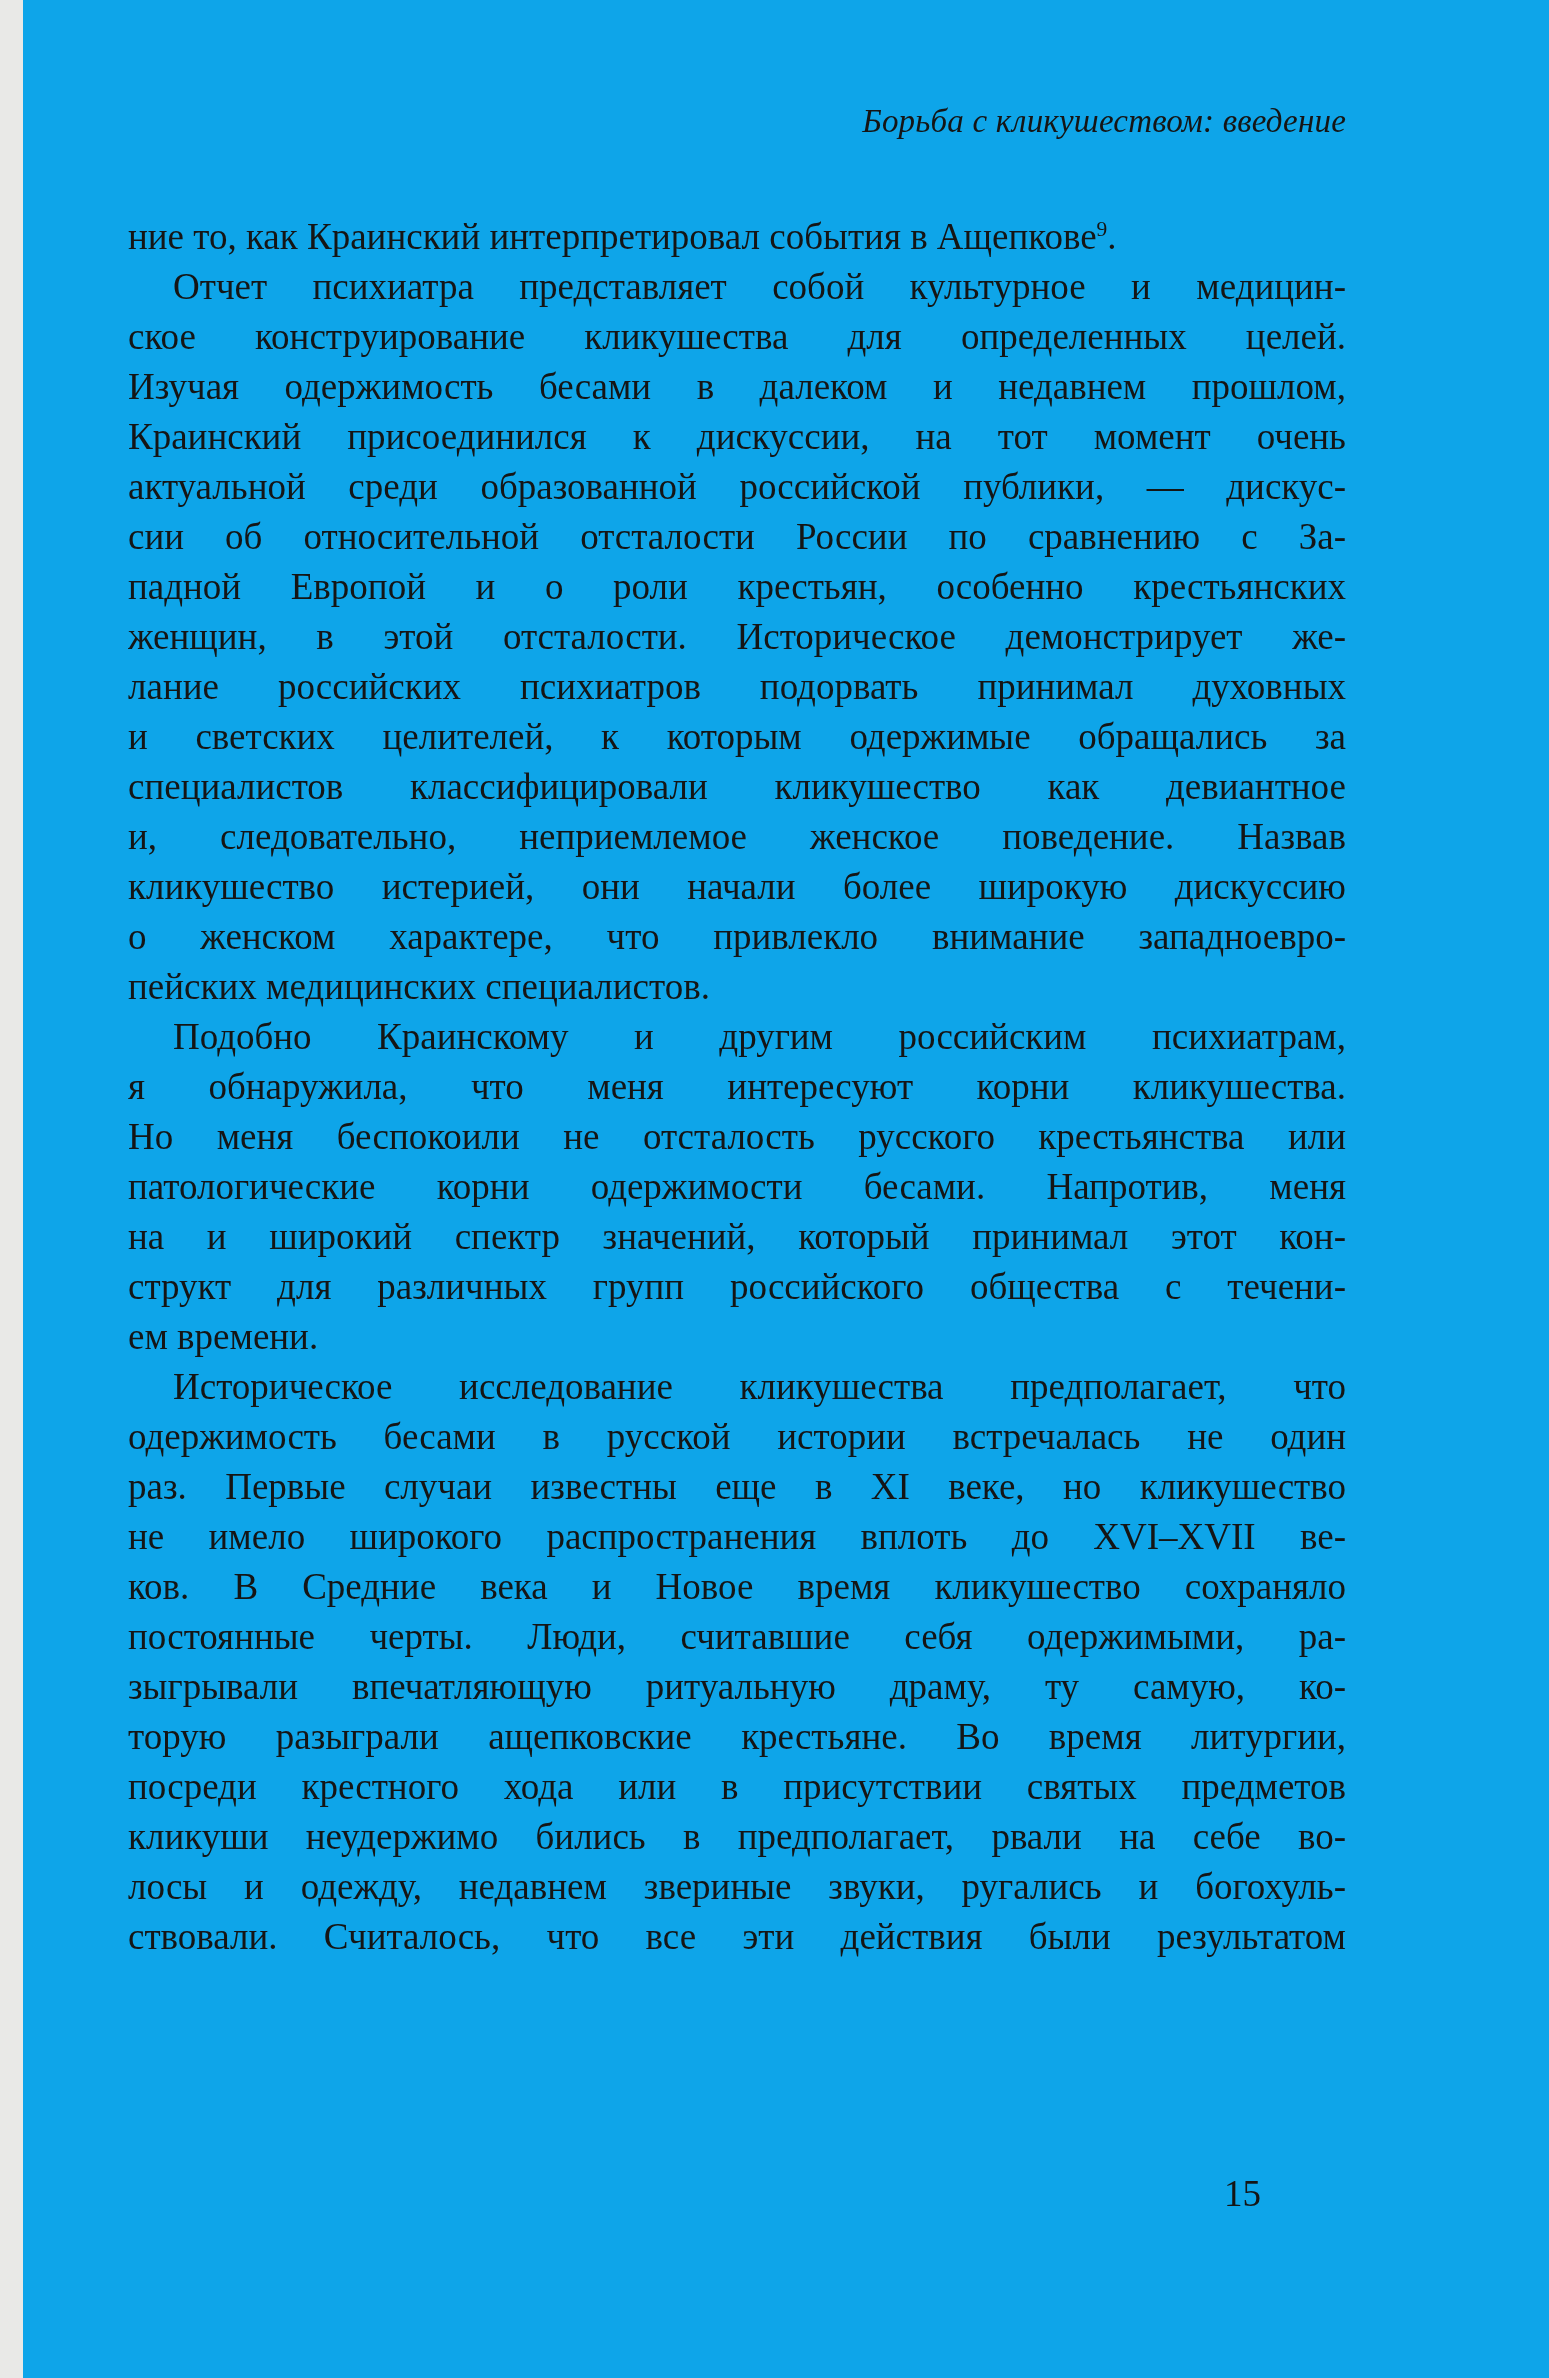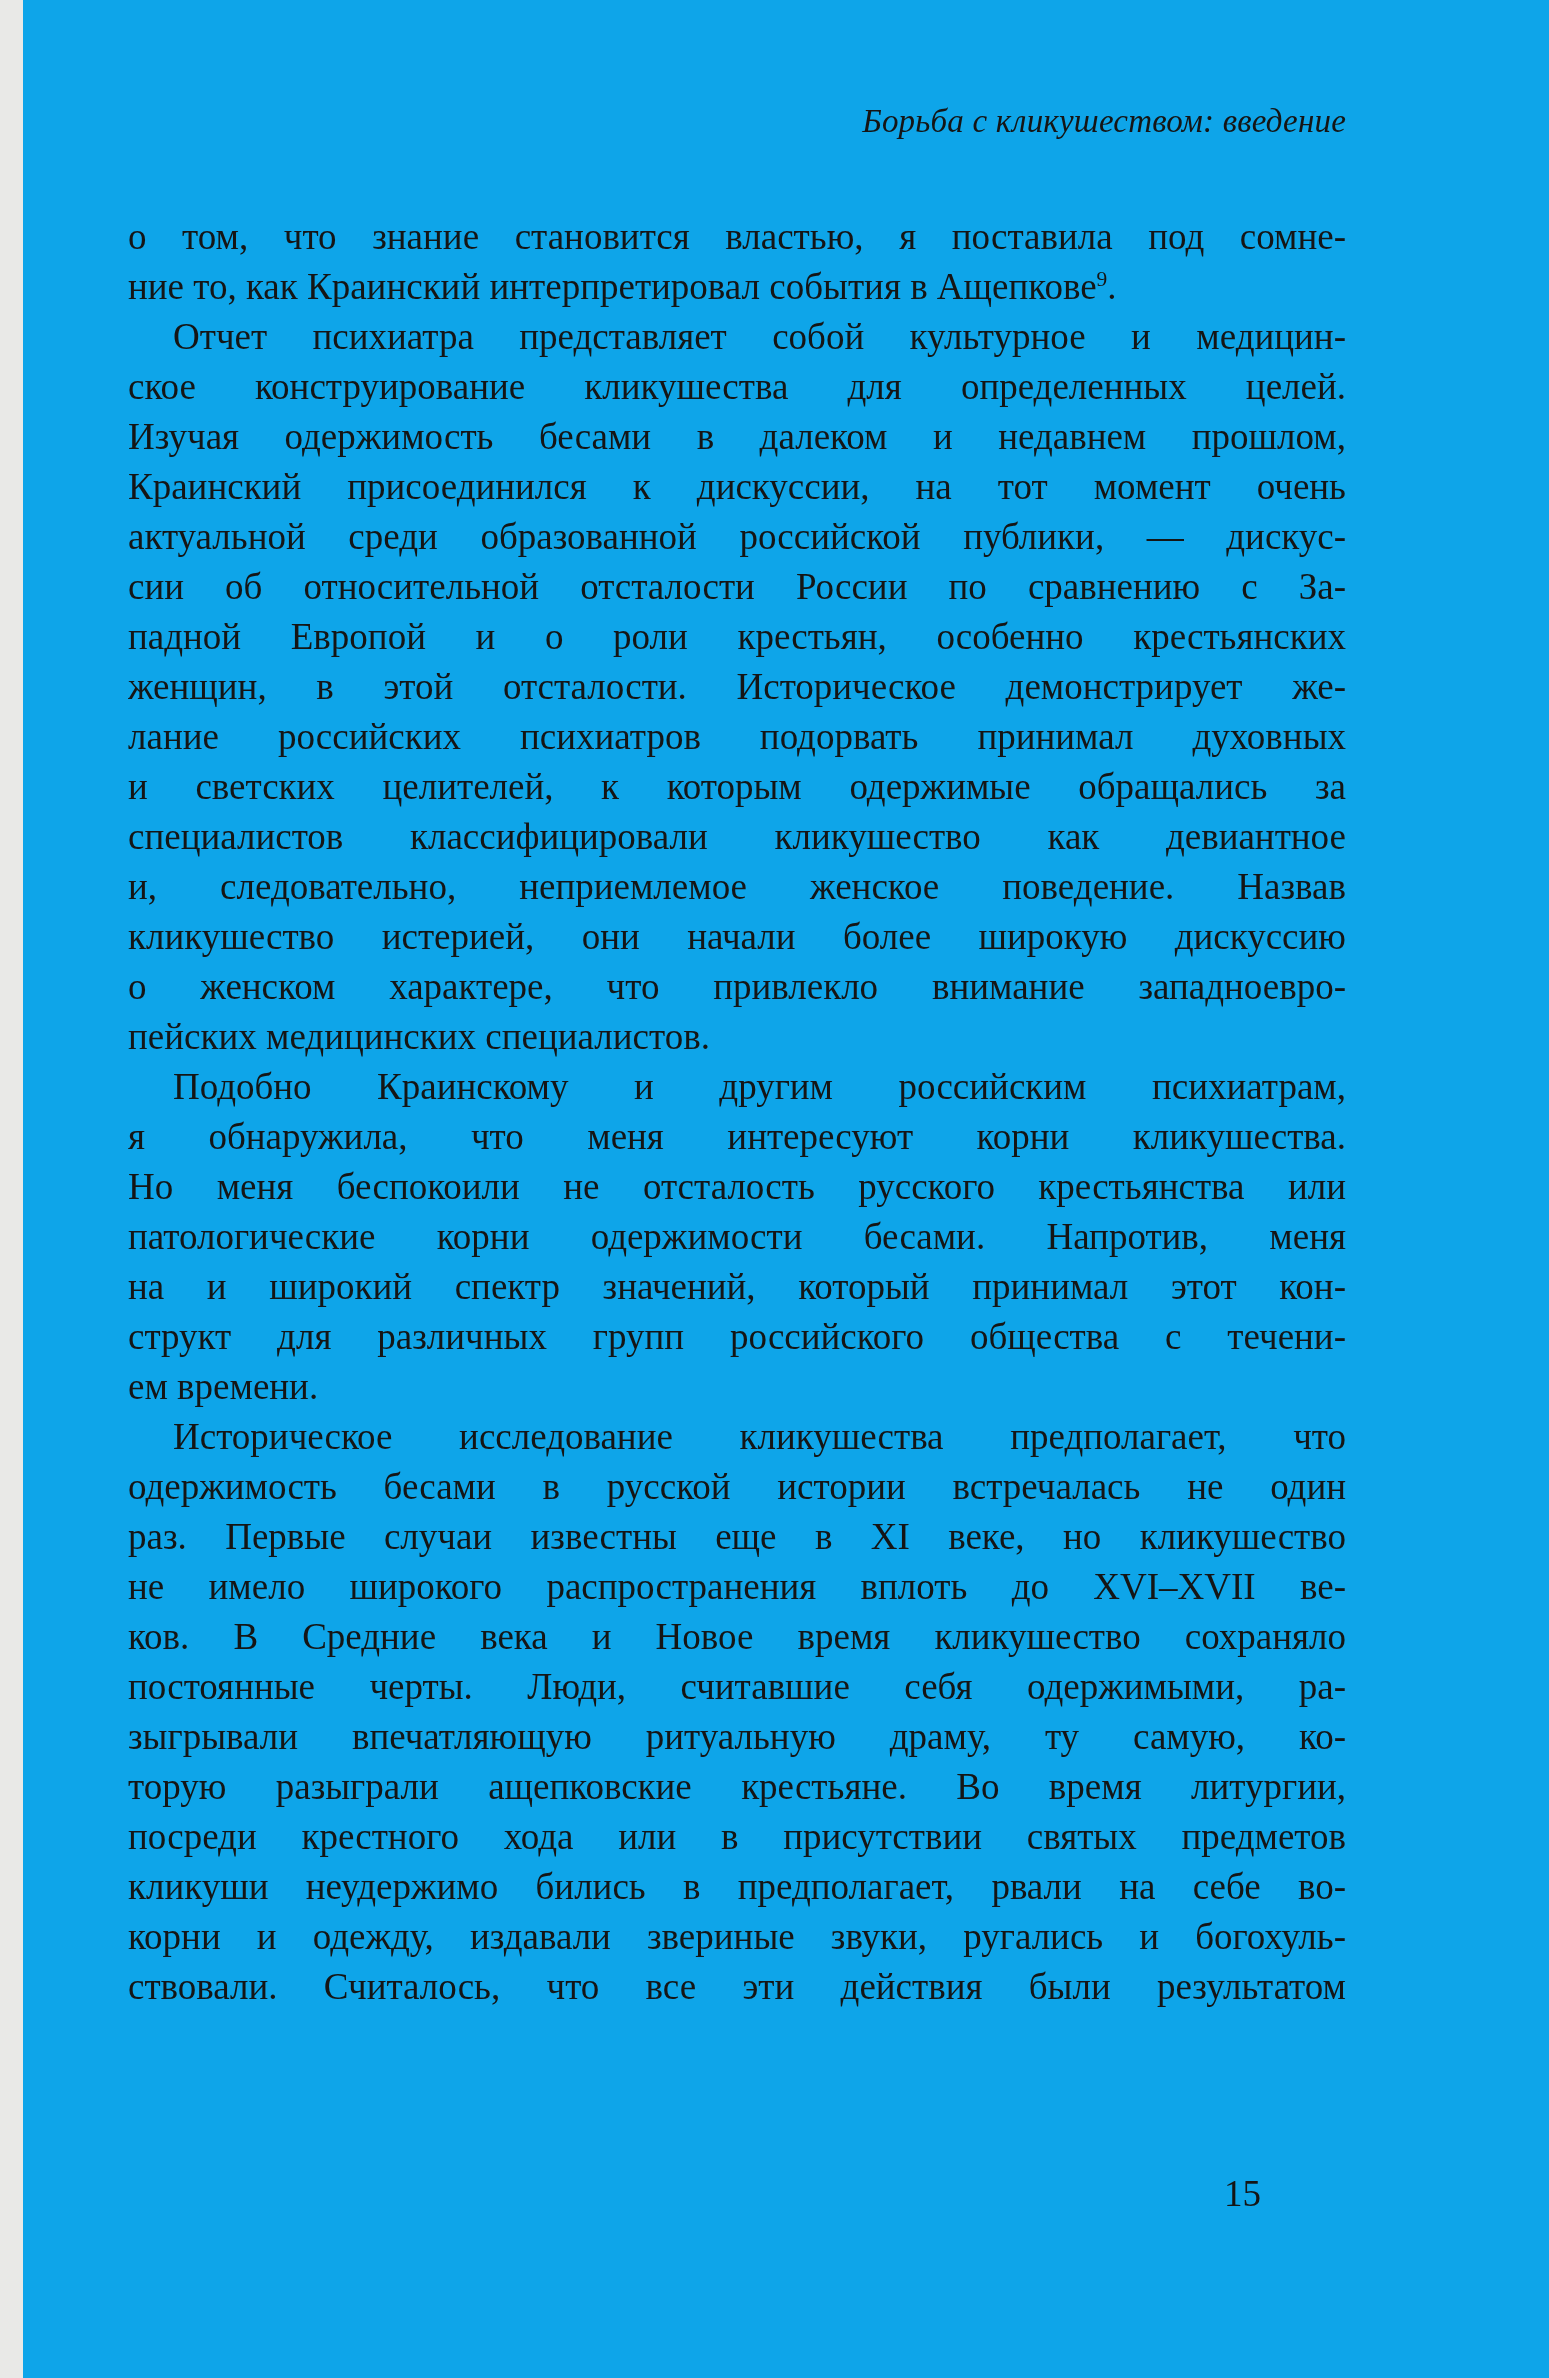--- a/index.html
+++ b/index.html
@@ -69,21 +69,20 @@
   }
 </style>
 </head>
 <body>
 
 <div class="page" style="background: #0ea5e9; color: rgb(21, 21, 21); margin-left: 23px;">
   <div class="running-header">Борьба с кликушеством: введение</div>
 
   <div class="body-block" id="body-block">
       <div class="paragraph">
-        <div class="line">о том, что знание становится властью, я поставила под сомне-</div>
         <div class="line para-end"><span>ние то, как Краинский интерпретировал события в Ащепкове</span><sup>9</sup><span>.</span></div>
       </div>
       <div class="paragraph">
         <div class="line indent">Отчет психиатра представляет собой культурное и медицин-</div>
         <div class="line">ское конструирование кликушества для определенных целей.</div>
         <div class="line">Изучая одержимость бесами в далеком и недавнем прошлом,</div>
         <div class="line">Краинский присоединился к дискуссии, на тот момент очень</div>
         <div class="line">актуальной среди образованной российской публики, — дискус-</div>
         <div class="line">сии об относительной отсталости России по сравнению с За-</div>
         <div class="line">падной Европой и о роли крестьян, особенно крестьянских</div>
@@ -109,20 +108,20 @@
         <div class="line indent">Историческое исследование кликушества предполагает, что</div>
         <div class="line">одержимость бесами в русской истории встречалась не один</div>
         <div class="line">раз. Первые случаи известны еще в XI веке, но кликушество</div>
         <div class="line">не имело широкого распространения вплоть до XVI–XVII ве-</div>
         <div class="line">ков. В Средние века и Новое время кликушество сохраняло</div>
         <div class="line">постоянные черты. Люди, считавшие себя одержимыми, ра-</div>
         <div class="line">зыгрывали впечатляющую ритуальную драму, ту самую, ко-</div>
         <div class="line">торую разыграли ащепковские крестьяне. Во время литургии,</div>
         <div class="line">посреди крестного хода или в присутствии святых предметов</div>
         <div class="line">кликуши неудержимо бились в предполагает, рвали на себе во-</div>
-        <div class="line">корни и одежду, издавали звериные звуки, ругались и богохуль-</div>
+        <div class="line">лосы и одежду, недавнем звериные звуки, ругались и богохуль-</div>
         <div class="line">ствовали. Считалось, что все эти действия были результатом</div>
       </div>
     </div>
 
   <div class="page-number">15</div>
 </div>
 
 
 </body></html>

